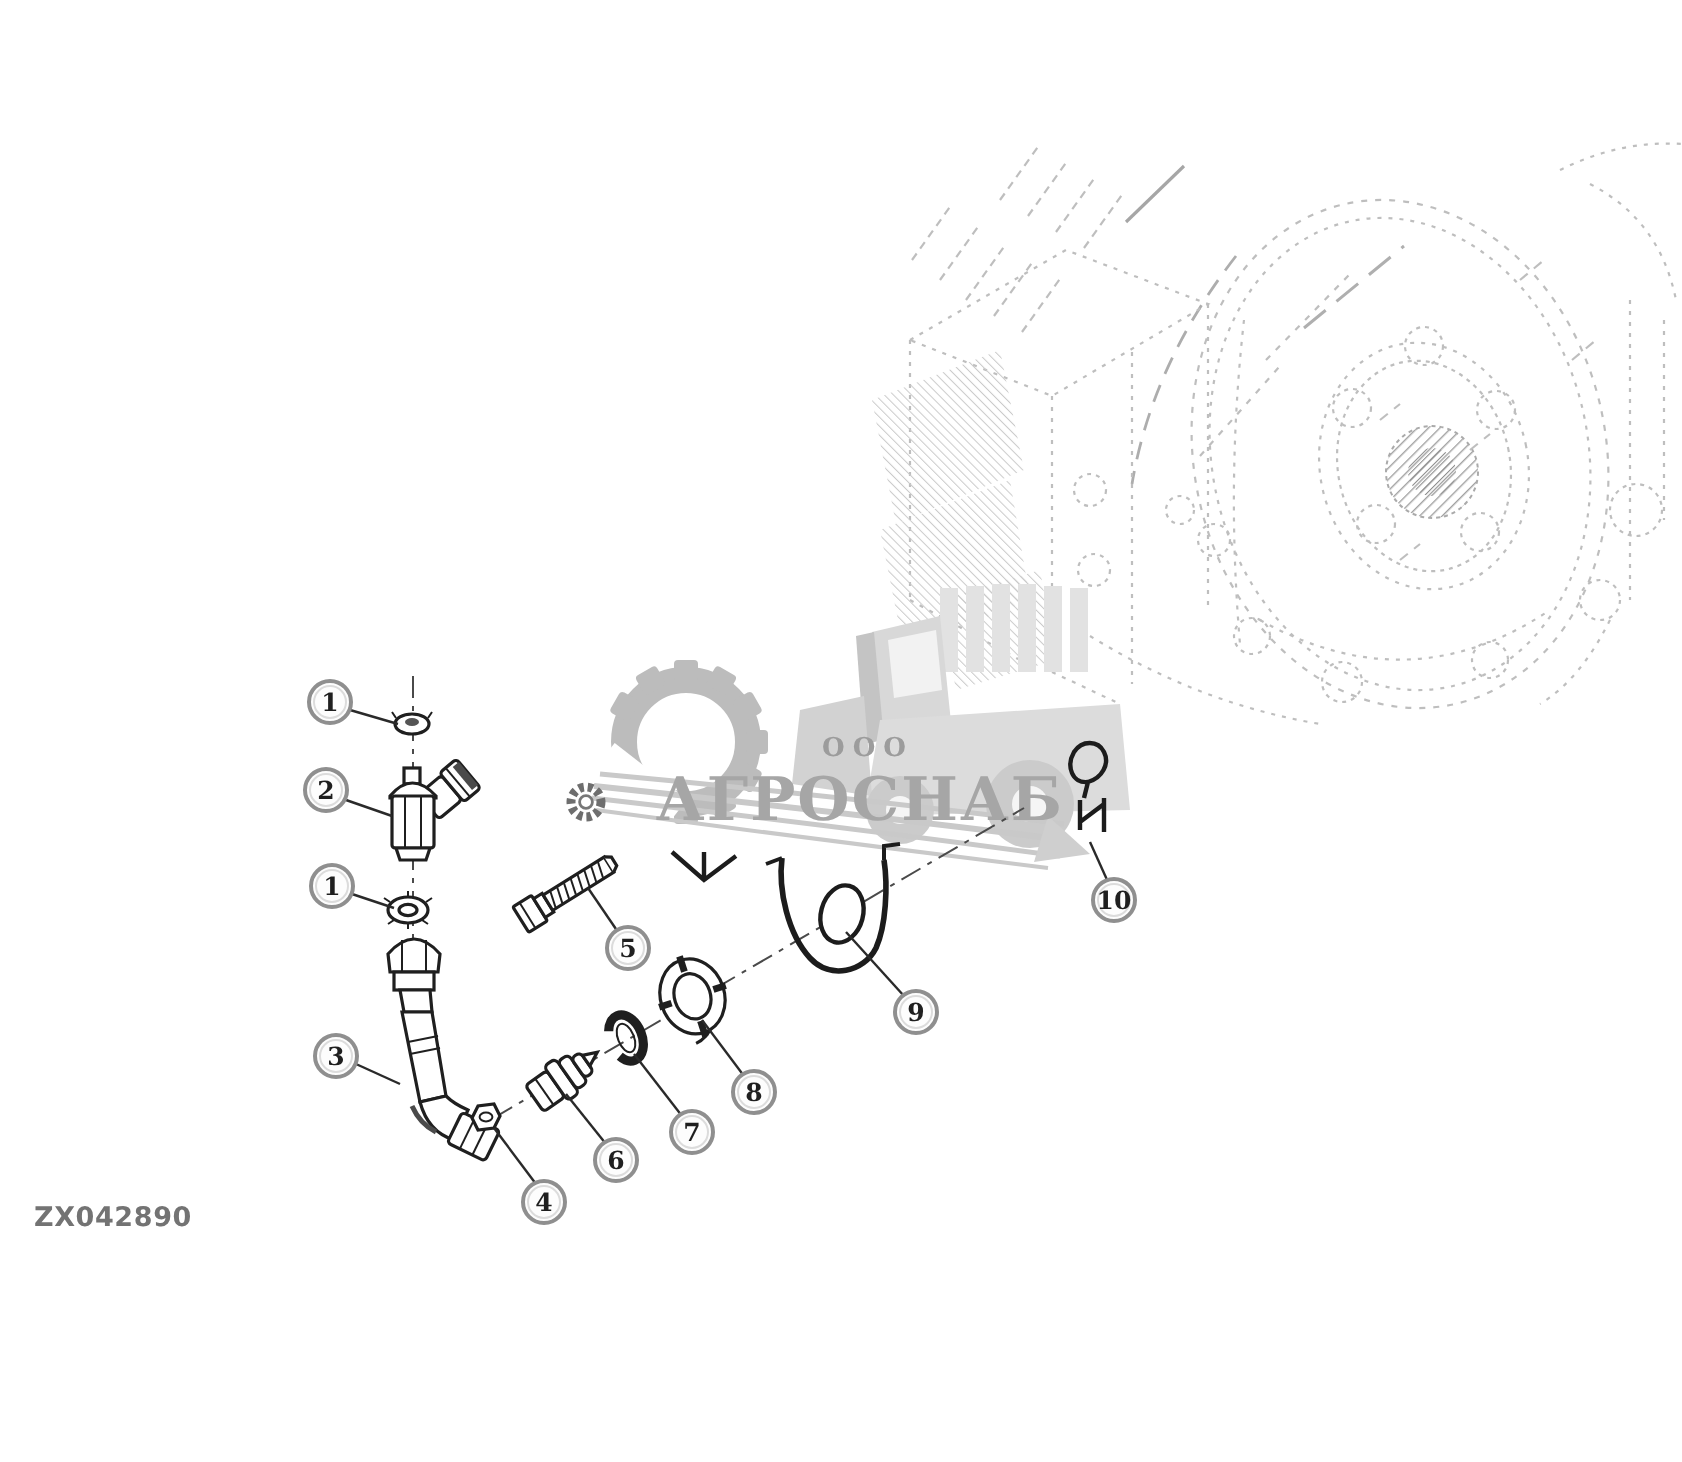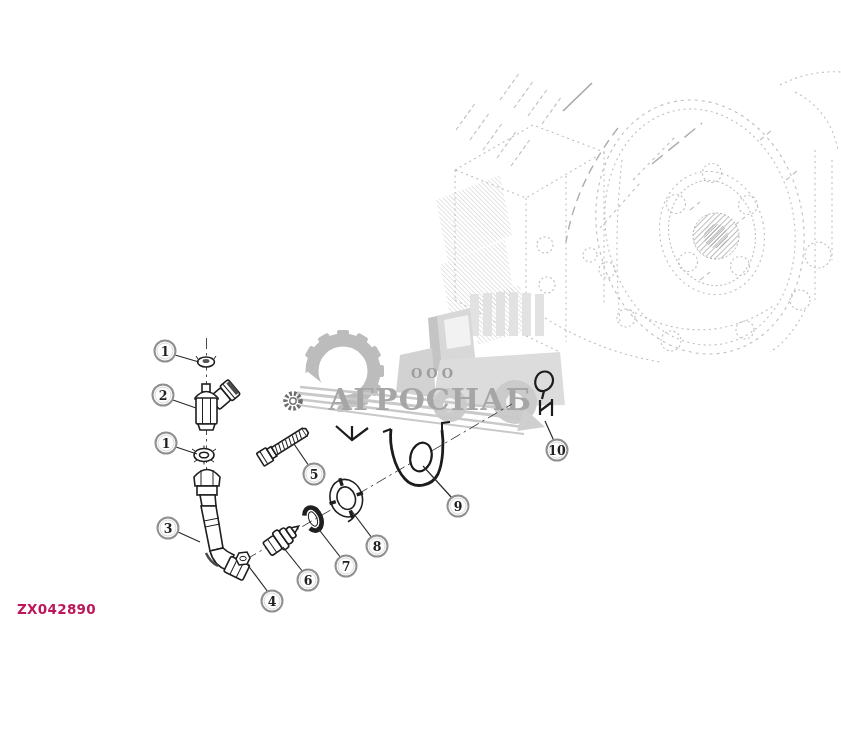--- a/index.html
+++ b/index.html
@@ -17,21 +17,21 @@
   .ptl{stroke:#1f1f1f;stroke-width:1;fill:none;}
   .centerline{stroke:#4a4a4a;stroke-width:1;stroke-dasharray:11 4 2.5 4;fill:none;}
   .leader{stroke:#2a2a2a;stroke-width:1.2;}
   .bubble{fill:#fdfdfd;stroke:#8f8f8f;stroke-width:2;}
   .bubble-inner{fill:none;stroke:#dcdcdc;stroke-width:1;}
   .bubble-num{font:bold 12.5px "DejaVu Serif",serif;fill:#1f1f1f;text-anchor:middle;}
   
   .wm-big{font:bold 30px "DejaVu Serif",serif;fill:#a6a6a6;letter-spacing:1px;text-anchor:middle;}
   .wm-small{font:bold 13px "DejaVu Serif",serif;fill:#9c9c9c;letter-spacing:4px;text-anchor:middle;}
   .code{position:absolute;left:17px;top:601px;font:bold 13.5px "DejaVu Sans",sans-serif;
-        color:#be185d;letter-spacing:.3px;}
+        color:#737373;letter-spacing:.3px;}
 </style>
 </head>
 <body>
 
 <div class="screen">
 
 <svg width="841" height="731" viewBox="0 0 841 731">
   <defs>
     <pattern id="hat1" width="4" height="4" patternUnits="userSpaceOnUse" patternTransform="rotate(45)">
       <line x1="0" y1="0" x2="0" y2="4" stroke="#555" stroke-width="1.4"></line>

